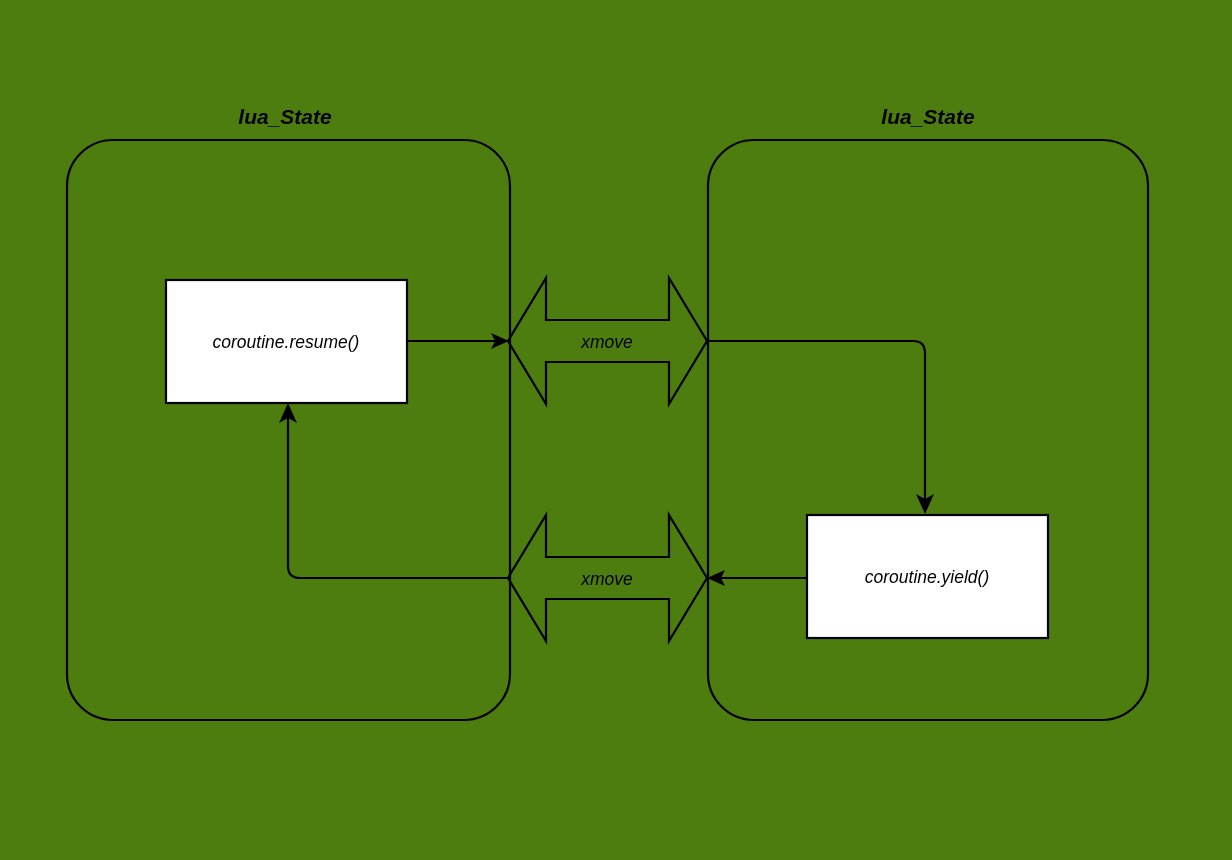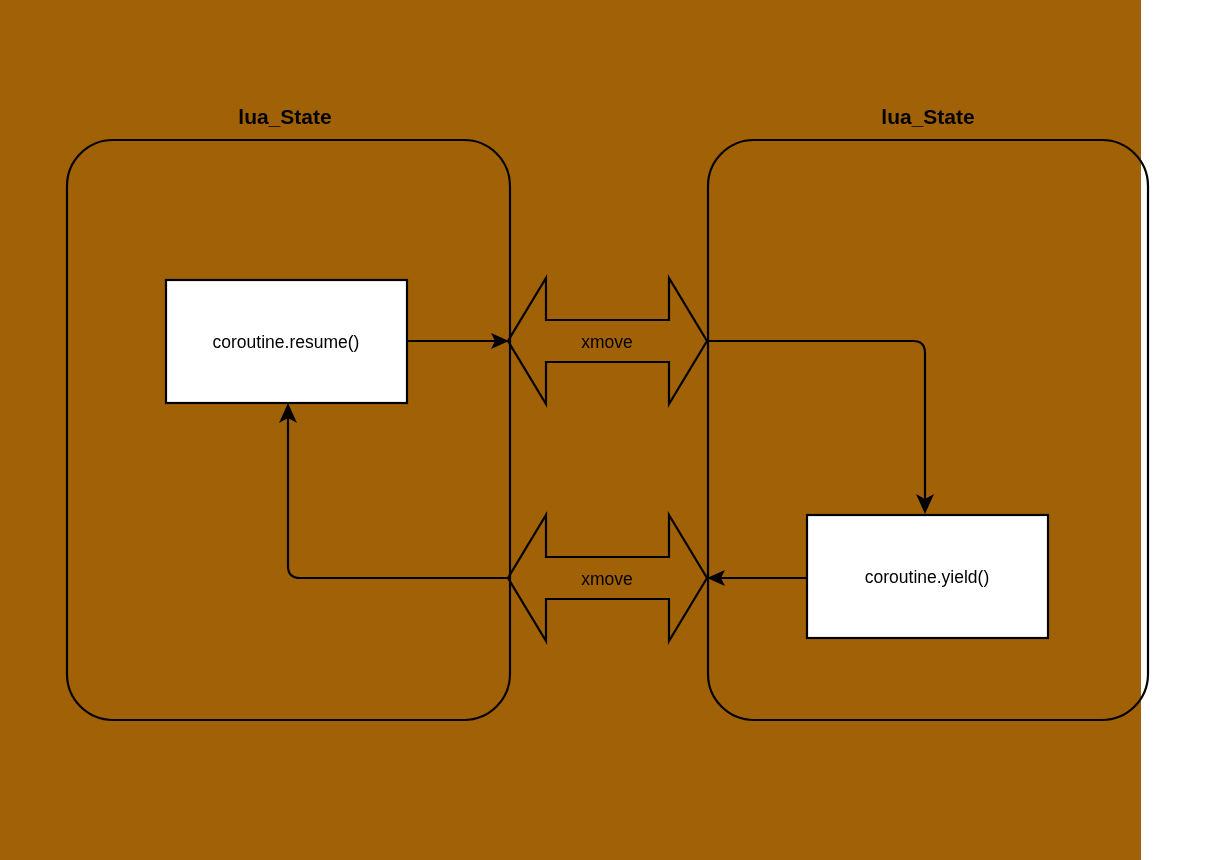--- a/index.html
+++ b/index.html
@@ -8,23 +8,24 @@
     background: #ffffff;
   }
   body {
     width: 1232px;
     height: 860px;
     font-family: "Liberation Sans", sans-serif;
     overflow: hidden;
   }
   #canvas {
     position: relative;
-    width: 1141px;
+    width: 1232px;
     height: 860px;
-    background: #a16207;
+    background: #4d7c0f;
+    font-style: italic;
   }
   svg.diagram {
     position: absolute;
     top: 0;
     left: 0;
     width: 1232px;
     height: 860px;
   }
   .state-title {
     font-family: "Liberation Sans", sans-serif;

